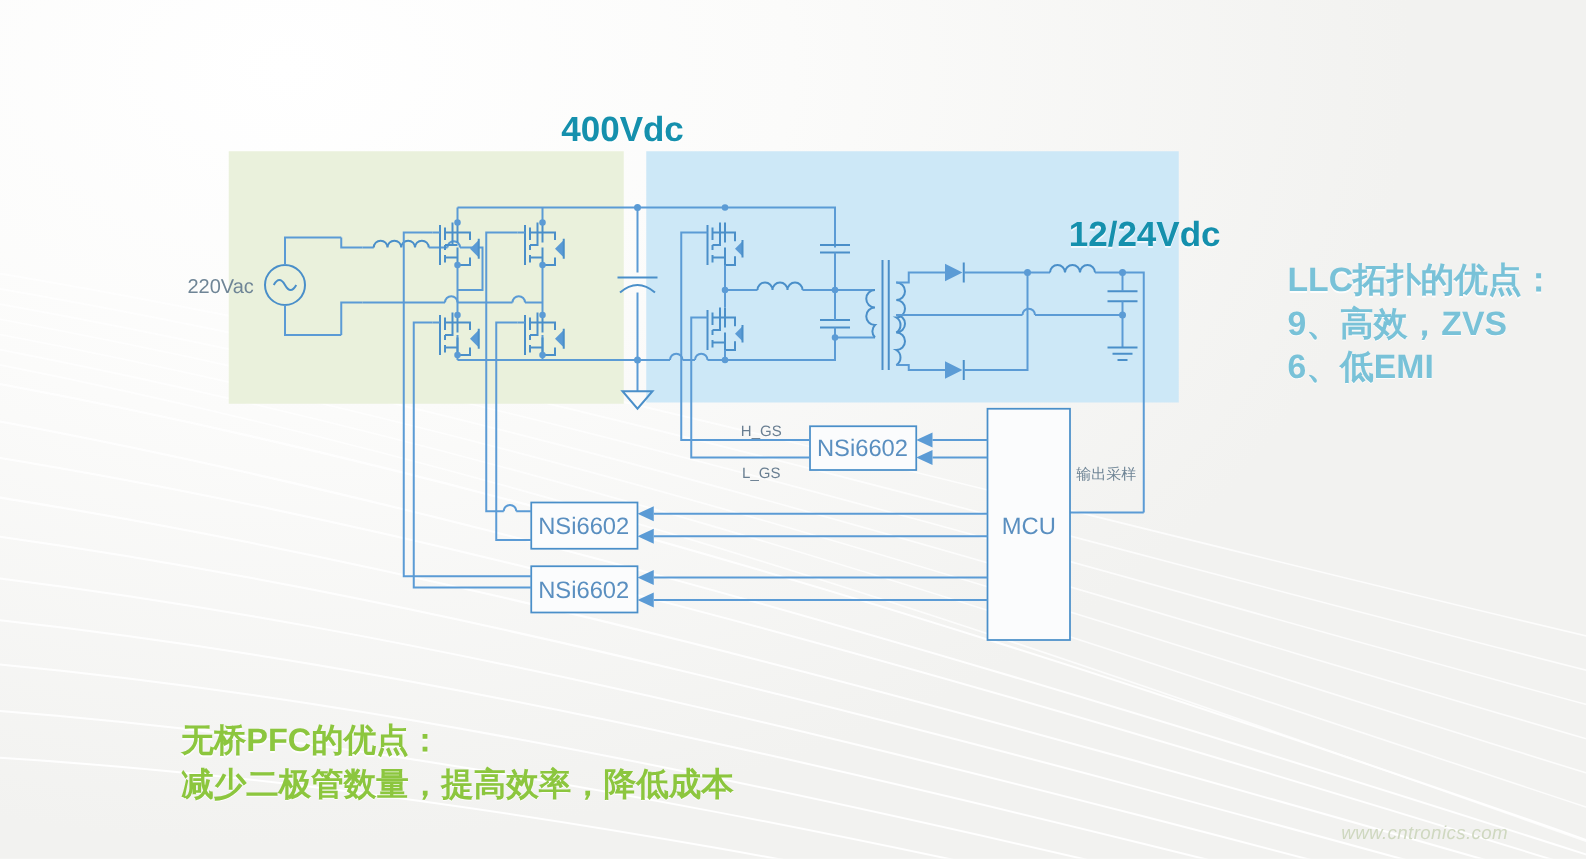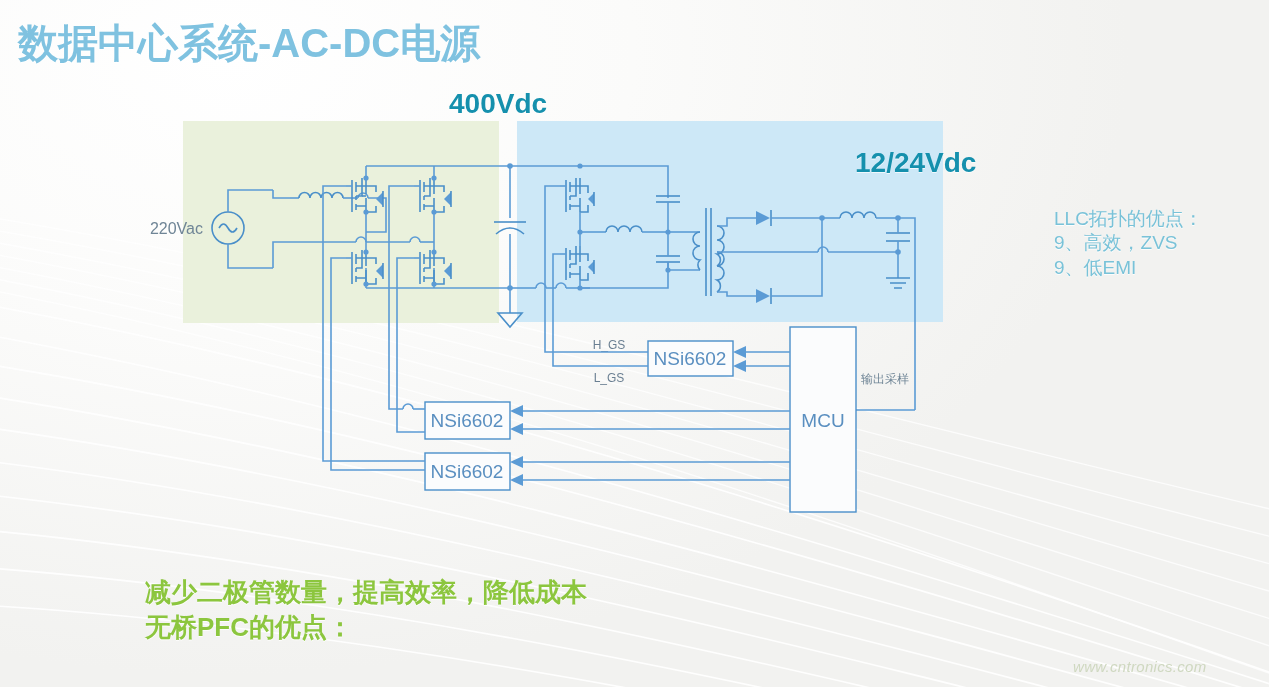--- a/index.html
+++ b/index.html
@@ -26,27 +26,26 @@
     color:#7fc2e0;
     letter-spacing:0px;
     text-shadow:0 1px 0 rgba(255,255,255,.9);
     white-space:nowrap;
   }
   .vlabel{
     position:absolute;font-weight:bold;color:#1590ad;white-space:nowrap;
     text-shadow:0 1px 0 rgba(255,255,255,.7);
   }
   #lbl400{left:449px;top:88px;font-size:28px;}
-  #lbl1224{left:855px;top:147px;font-size:28px;}
+  #lbl1224{left:855px;top:172px;font-size:28px;}
   #llc-block{
     position:absolute;left:1030px;top:207px;
-    color:#79c2d8;font-size:19px;line-height:1.28;
-    white-space:nowrap;font-weight:400;
+    color:#79c2d8;font-size:27px;line-height:1.28;
+    white-space:nowrap;font-weight:700;
     text-shadow:0 1px 0 rgba(255,255,255,.8);
-    margin-left:24px;
   }
   #pfc-block{
     position:absolute;left:145px;top:575px;
     color:#8cc63e;font-size:26px;line-height:1.33;
     white-space:nowrap;font-weight:600;
     text-shadow:0 1px 0 rgba(255,255,255,.8);
   }
   #watermark{
     position:absolute;left:1073px;top:658px;
     color:#cfd8c0;font-size:15px;white-space:nowrap;
@@ -364,31 +363,30 @@
     <g>
       <path class="wire" d="M790,462 L523,462"></path>
       <path class="solidfill" d="M510,462 L523,456 L523,468 Z"></path>
       <path class="wire" d="M790,480 L523,480"></path>
       <path class="solidfill" d="M510,480 L523,474 L523,486 Z"></path>
     </g>
 
     <text class="srctxt" x="203" y="234" text-anchor="end">220Vac</text>
   </svg>
 
-  <div id="title">数据中心系统-AC-DC电源</div>
 
   <div class="vlabel" id="lbl400">400Vdc</div>
   <div class="vlabel" id="lbl1224">12/24Vdc</div>
 
   <div id="llc-block">
     <div>LLC拓扑的优点：</div>
     <div>9、高效，ZVS</div>
-    <div>9、低EMI</div>
+    <div>6、低EMI</div>
   </div>
 
   <div id="pfc-block">
+    <div>无桥PFC的优点：</div>
     <div>减少二极管数量，提高效率，降低成本</div>
-    <div>无桥PFC的优点：</div>
   </div>
 
   <div id="watermark">www.cntronics.com</div>
 
 </div>
 
 </body></html>

